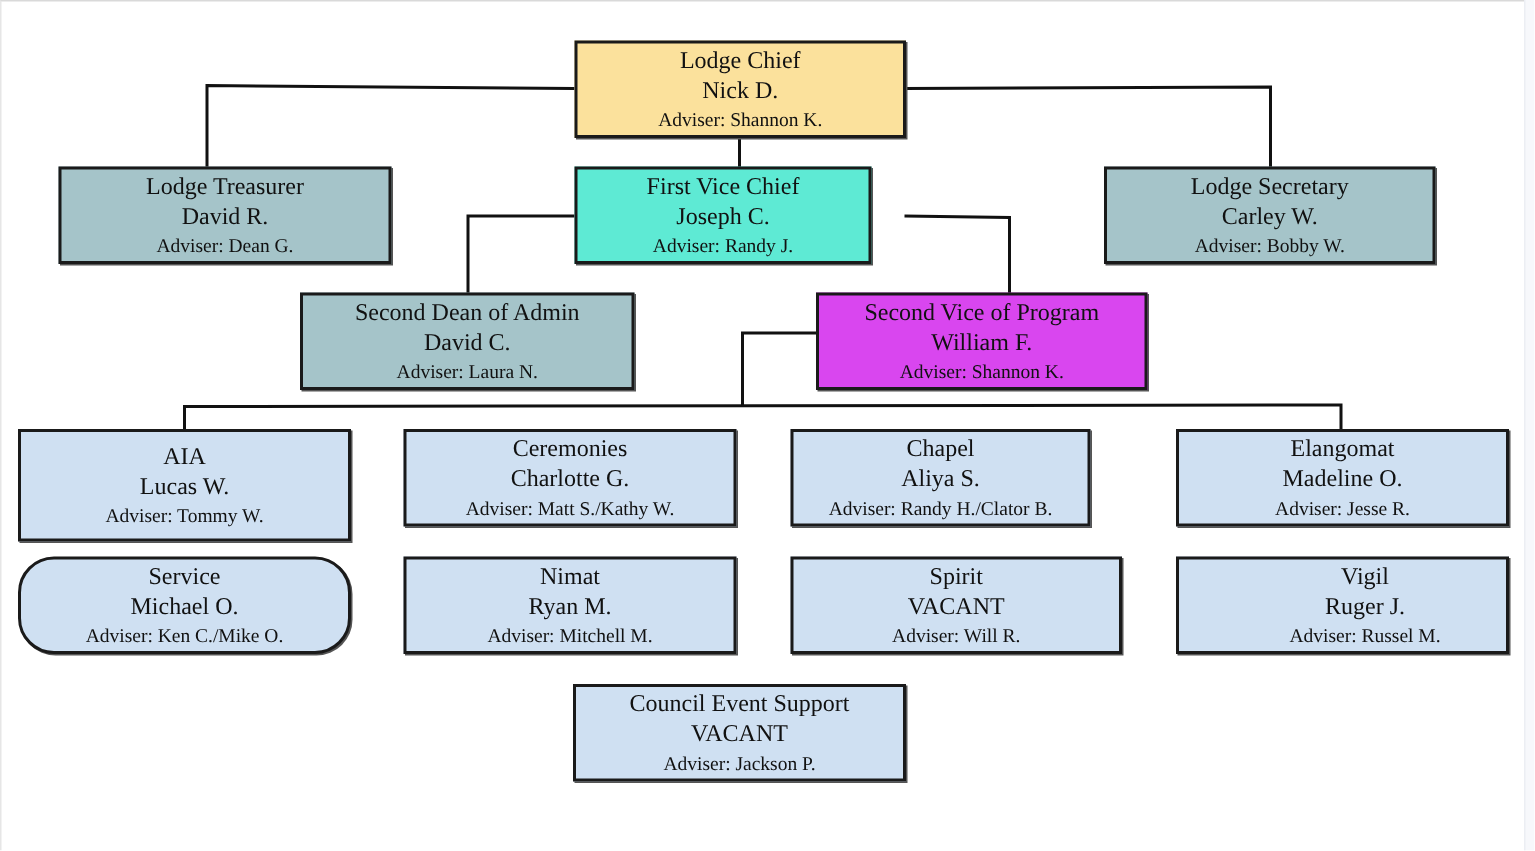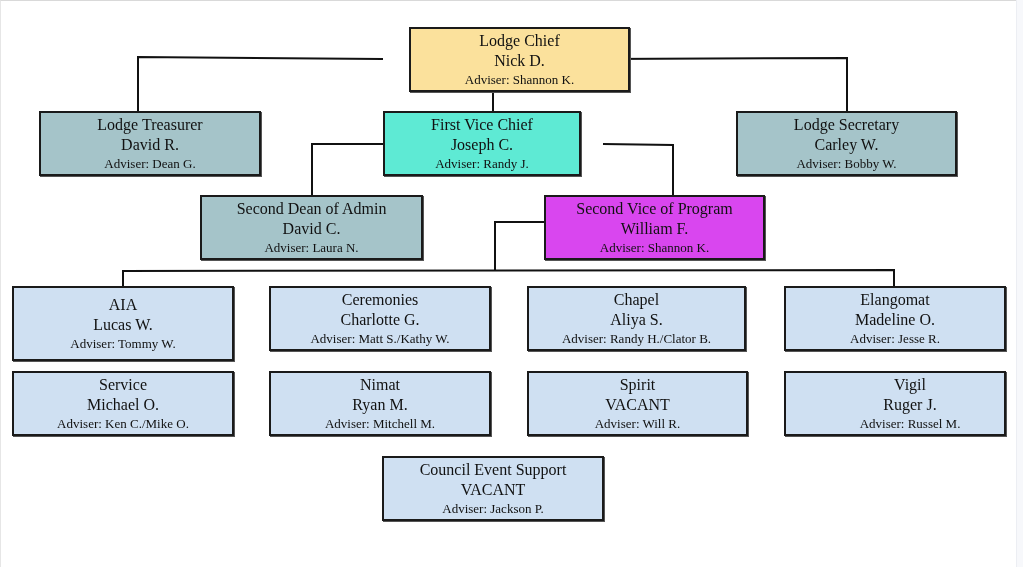--- a/index.html
+++ b/index.html
@@ -46,21 +46,21 @@
     <polyline points="383,59 138,57 138,112"></polyline>
     <polyline points="603,59 847,58 847,112"></polyline>
     <line x1="493" y1="91" x2="493" y2="112"></line>
     <polyline points="383,144 312,144 312,196"></polyline>
     <polyline points="603,144 673,145 673,196"></polyline>
     <polyline points="571,222 495,222 495,270"></polyline>
     <polyline points="123,287 123,271 894,270 894,287"></polyline>
   </g>
 </svg>
 
-<div class="box chief" style="left: 383px; top: 27px; width: 221px; height: 65px; background: rgb(251, 225, 156); border-color: rgb(26, 26, 26); margin-left: 26px;">
+<div class="box chief" style="left: 383px; top: 27px; width: 221px; height: 65px; background: rgb(251, 225, 156); border-color: rgb(26, 26, 26);">
   <div class="title">Lodge Chief</div>
   <div class="name">Nick D.</div>
   <div class="adviser">Adviser: Shannon K.</div>
 </div>
 
 <div class="box officer" style="left: 39px; top: 111px; width: 222px; height: 65px; background: rgb(165, 196, 201); border-color: rgb(26, 26, 26); justify-content: center;">
   <div class="title">Lodge Treasurer</div>
   <div class="name">David R.</div>
   <div class="adviser">Adviser: Dean G.</div>
 </div>
@@ -88,32 +88,32 @@
 <div class="box chair" style="left: 12px; top: 286px; width: 222px; height: 75px; background: rgb(207, 224, 242); border-color: rgb(26, 26, 26);">
   <div class="title">AIA</div>
   <div class="name">Lucas W.</div>
   <div class="adviser">Adviser: Tommy W.</div>
 </div>
 <div class="box chair" style="left: 269px; top: 286px; width: 222px; height: 65px; background: rgb(207, 224, 242); border-color: rgb(26, 26, 26);">
   <div class="title">Ceremonies</div>
   <div class="name">Charlotte G.</div>
   <div class="adviser">Adviser: Matt S./Kathy W.</div>
 </div>
-<div class="box chair" style="left: 527px; top: 286px; width: 219px; height: 65px; background: rgb(207, 224, 242); border-color: rgb(26, 26, 26);">
+<div class="box chair" style="left: 527px; top: 286px; width: 200px; height: 65px; background: rgb(207, 224, 242); border-color: rgb(26, 26, 26);">
   <div class="title">Chapel</div>
   <div class="name">Aliya S.</div>
   <div class="adviser">Adviser: Randy H./Clator B.</div>
 </div>
 <div class="box chair" style="left: 784px; top: 286px; width: 222px; height: 65px; background: rgb(207, 224, 242); border-color: rgb(26, 26, 26); font-family: Liberation Serif, serif;">
   <div class="title">Elangomat</div>
   <div class="name">Madeline O.</div>
   <div class="adviser">Adviser: Jesse R.</div>
 </div>
 
-<div class="box chair" style="left: 12px; top: 371px; width: 222px; height: 65px; background: rgb(207, 224, 242); border-color: rgb(26, 26, 26);">
+<div class="box chair" style="left: 12px; top: 371px; width: 222px; height: 65px; background: rgb(207, 224, 242); border-color: rgb(26, 26, 26); border-radius: 24px;">
   <div class="title">Service</div>
   <div class="name">Michael O.</div>
   <div class="adviser">Adviser: Ken C./Mike O.</div>
 </div>
 <div class="box chair" style="left: 269px; top: 371px; width: 222px; height: 65px; background: rgb(207, 224, 242); border-color: rgb(26, 26, 26);">
   <div class="title">Nimat</div>
   <div class="name">Ryan M.</div>
   <div class="adviser">Adviser: Mitchell M.</div>
 </div>
 <div class="box chair" style="left: 527px; top: 371px; width: 221px; height: 65px; background: rgb(207, 224, 242); border-color: rgb(26, 26, 26);">

